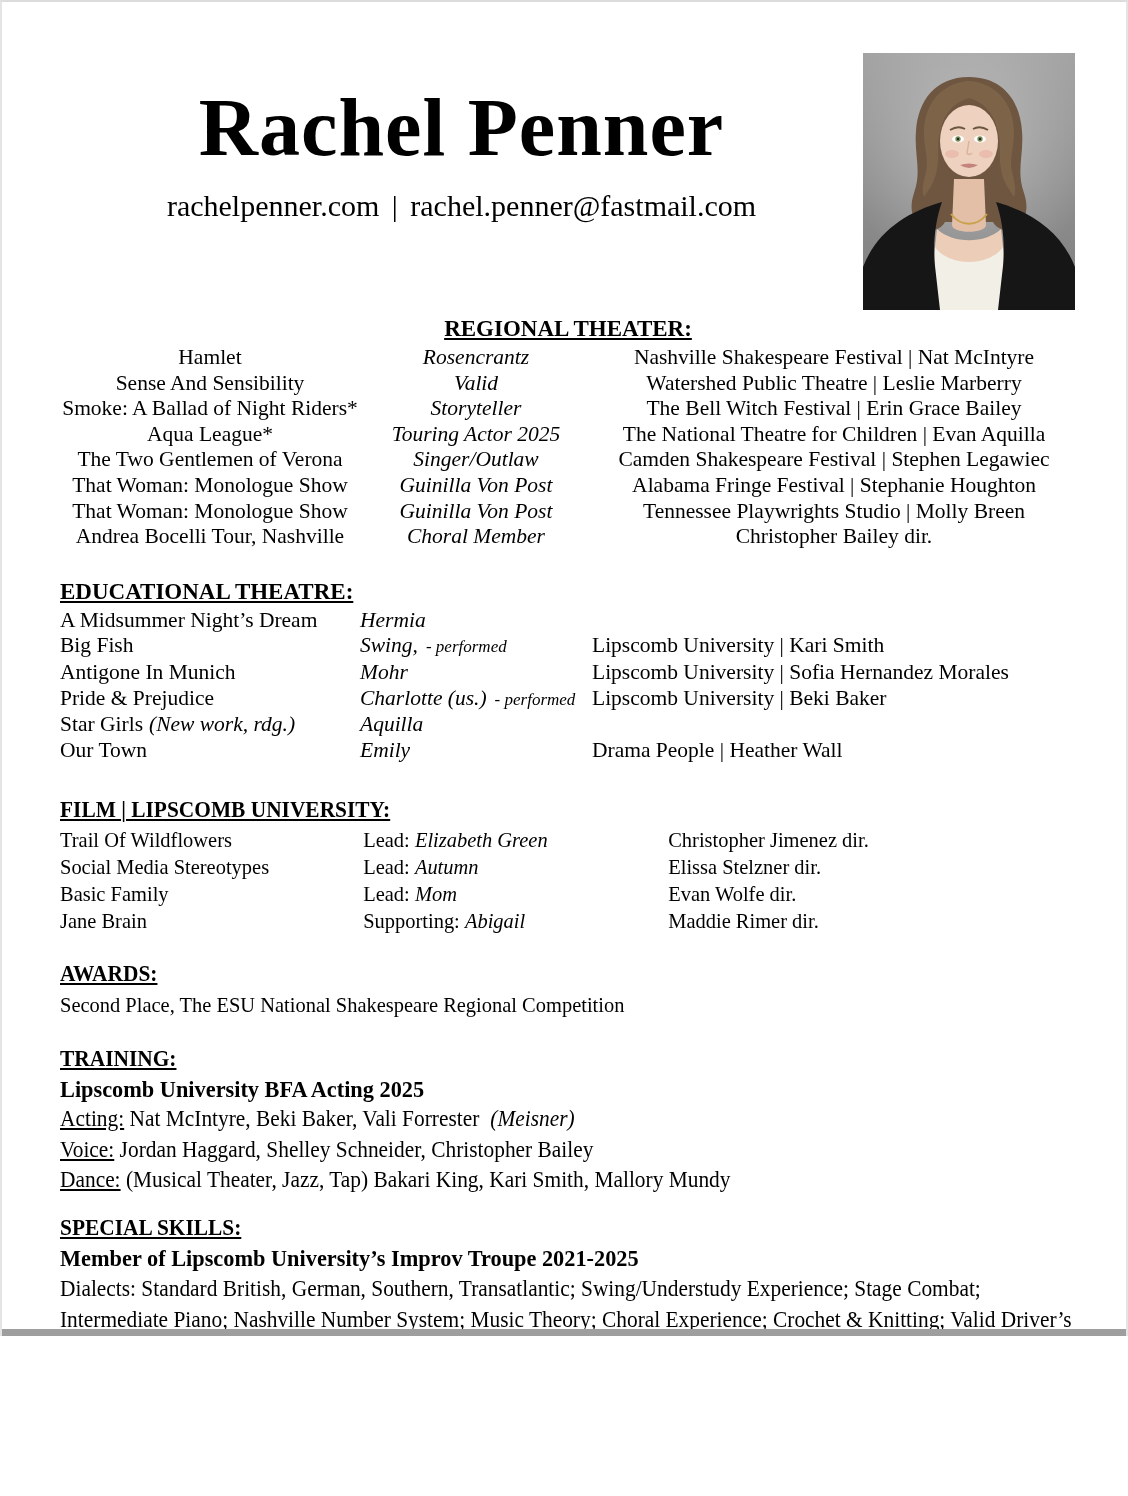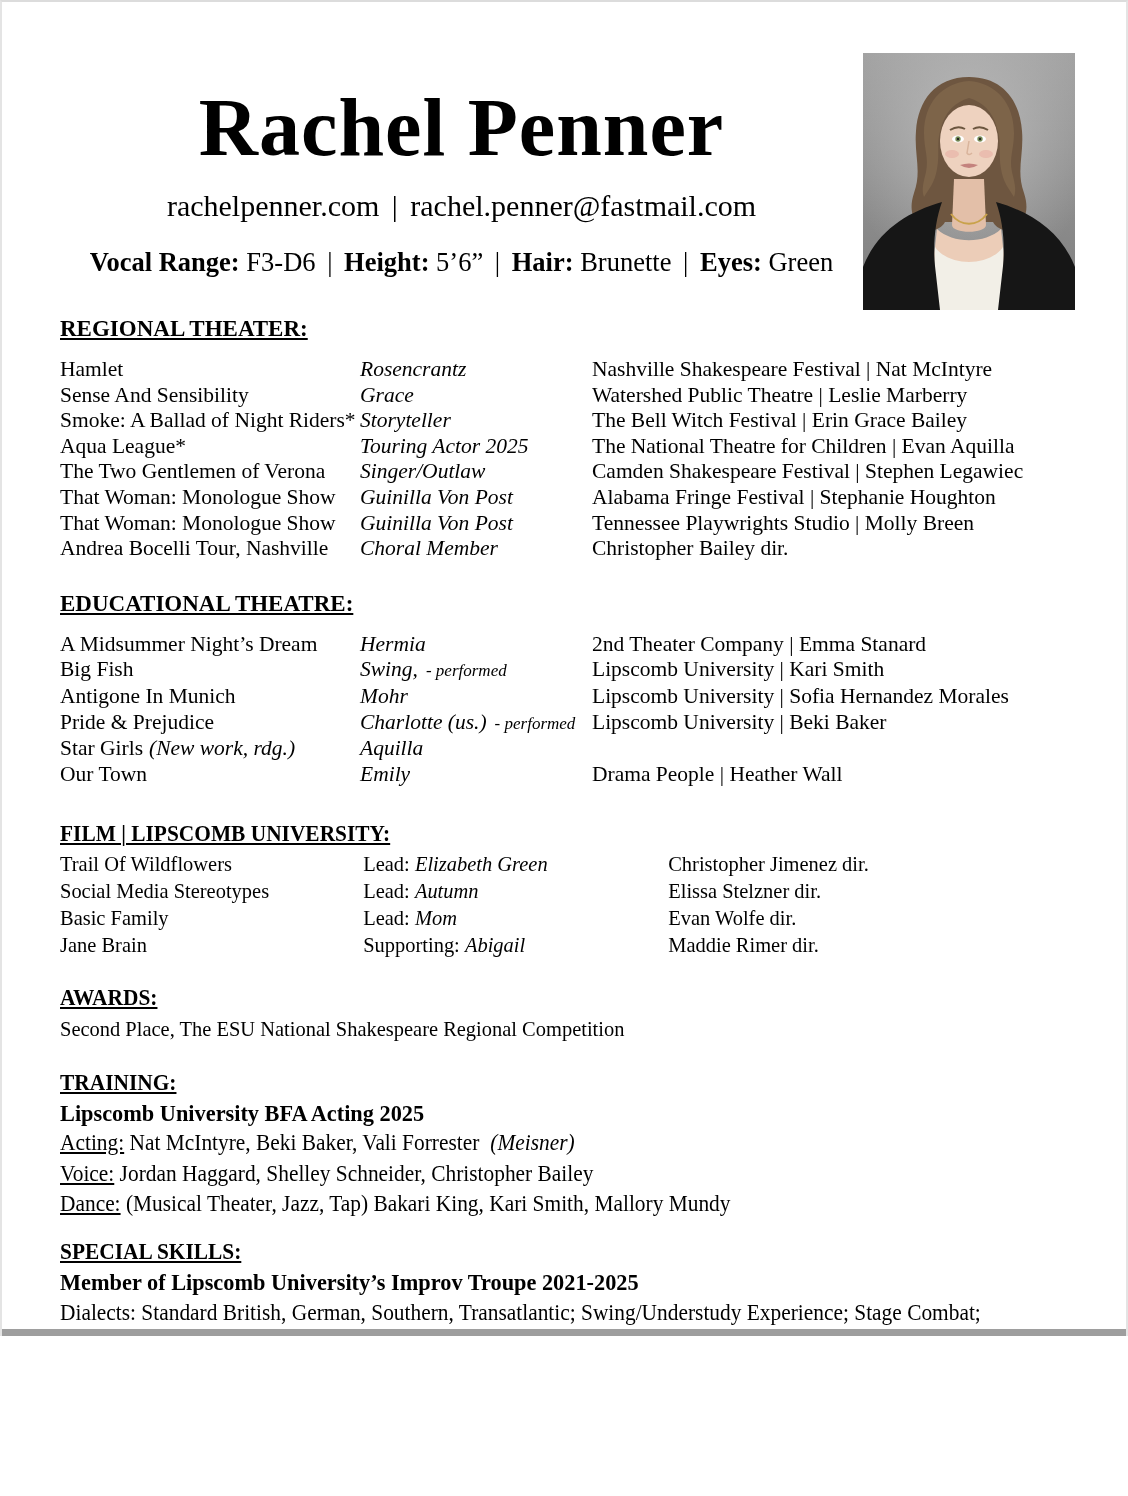--- a/index.html
+++ b/index.html
@@ -36,22 +36,22 @@
   h2.sec-heading {
     margin: 0; font-size: 23px; line-height: 29px; font-weight: 700;
     text-decoration: underline;
   }
   .row { display: grid; font-size: 21.5px; line-height: 25.6px; }
   .grid-theater { grid-template-columns: 300px 232px 1fr; }
   .role { font-style: italic; }
   i.small-note:not(:empty) { font-size: 17px; margin-left: 8px; font-style: italic; }
   i.t-note:not(:empty) { margin-left: 6px; font-style: italic; }
 
-  #sec-regional { margin-top: 4px; }
-  #sec-regional .rows, #sec-educational .rows { margin-top: 14px; }
+  #sec-regional { margin-top: 4px; text-align: center; }
+  #sec-regional .rows, #sec-educational .rows { margin-top: 2px; }
   #sec-educational { margin-top: 27px; }
 
   
   .cond-zone { width: 1090px; transform: scaleX(0.93); transform-origin: 0 0; }
   .cond-zone .row { font-size: 22px; line-height: 27px; }
   .grid-film { grid-template-columns: 326px 328px 1fr; }
   #sec-film { margin-top: 32px; }
   #sec-film .rows { margin-top: 2px; }
   #sec-awards { margin-top: 25px; }
   .awards-text { margin: 3px 0 0 0; font-size: 22px; line-height: 27px; }
@@ -69,33 +69,20 @@
 <div class="page">
 
   <header class="hdr">
     <div class="hdr-left">
       <h1 class="name">Rachel Penner</h1>
       <div class="contact-line">
         <span>rachelpenner.com</span>
         <span class="sep">|</span>
         <span>rachel.penner@fastmail.com</span>
       </div>
-      <div class="stats-line">
-        <span class="lab">Vocal Range:</span>
-        <span>F3-D6</span>
-        <span class="sep">|</span>
-        <span class="lab">Height:</span>
-        <span>5’6”</span>
-        <span class="sep">|</span>
-        <span class="lab">Hair:</span>
-        <span>Brunette</span>
-        <span class="sep">|</span>
-        <span class="lab">Eyes:</span>
-        <span>Green</span>
-      </div>
     </div>
 
     <div class="headshot-box">
       <svg viewBox="0 0 212 257" xmlns="http://www.w3.org/2000/svg">
         <defs>
           <linearGradient id="bgG" x1="0" y1="0" x2="0" y2="1">
             <stop offset="0" stop-color="#a2a2a2"></stop>
             <stop offset="1" stop-color="#7e7e7e"></stop>
           </linearGradient>
           <radialGradient id="glow" cx="0.5" cy="0.3" r="0.6">
@@ -143,21 +130,21 @@
     <section id="sec-regional">
       <h2 class="sec-heading">REGIONAL THEATER:</h2>
       <div class="rows">
         <div class="row grid-theater">
           <span class="cell">Hamlet</span>
           <span class="cell role">Rosencrantz</span>
           <span class="cell">Nashville Shakespeare Festival | Nat McIntyre</span>
         </div>
         <div class="row grid-theater">
           <span class="cell">Sense And Sensibility</span>
-          <span class="cell role">Grace</span>
+          <span class="cell role">Valid</span>
           <span class="cell">Watershed Public Theatre | Leslie Marberry</span>
         </div>
         <div class="row grid-theater">
           <span class="cell">Smoke: A Ballad of Night Riders*</span>
           <span class="cell role">Storyteller</span>
           <span class="cell">The Bell Witch Festival | Erin Grace Bailey</span>
         </div>
         <div class="row grid-theater">
           <span class="cell">Aqua League*</span>
           <span class="cell role">Touring Actor 2025</span>
@@ -185,21 +172,20 @@
         </div>
       </div>
     </section>
 
     <section id="sec-educational">
       <h2 class="sec-heading">EDUCATIONAL THEATRE:</h2>
       <div class="rows">
         <div class="row grid-theater">
           <span class="cell"><span>A Midsummer Night’s Dream</span><i class="t-note"></i></span>
           <span class="cell role"><span>Hermia</span><i class="small-note"></i></span>
-          <span class="cell">2nd Theater Company | Emma Stanard</span>
         </div>
         <div class="row grid-theater">
           <span class="cell"><span>Big Fish</span><i class="t-note"></i></span>
           <span class="cell role"><span>Swing,</span><i class="small-note">- performed</i></span>
           <span class="cell">Lipscomb University | Kari Smith</span>
         </div>
         <div class="row grid-theater">
           <span class="cell"><span>Antigone In Munich</span><i class="t-note"></i></span>
           <span class="cell role"><span>Mohr</span><i class="small-note"></i></span>
           <span class="cell">Lipscomb University | Sofia Hernandez Morales</span>

